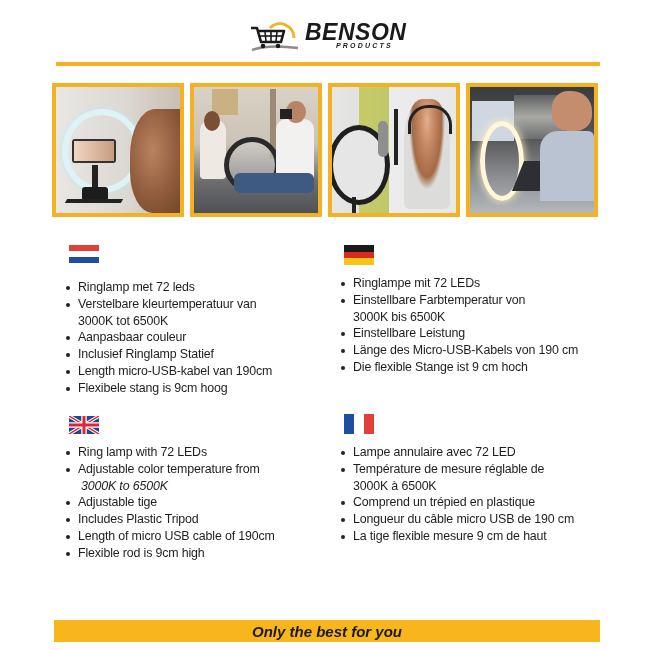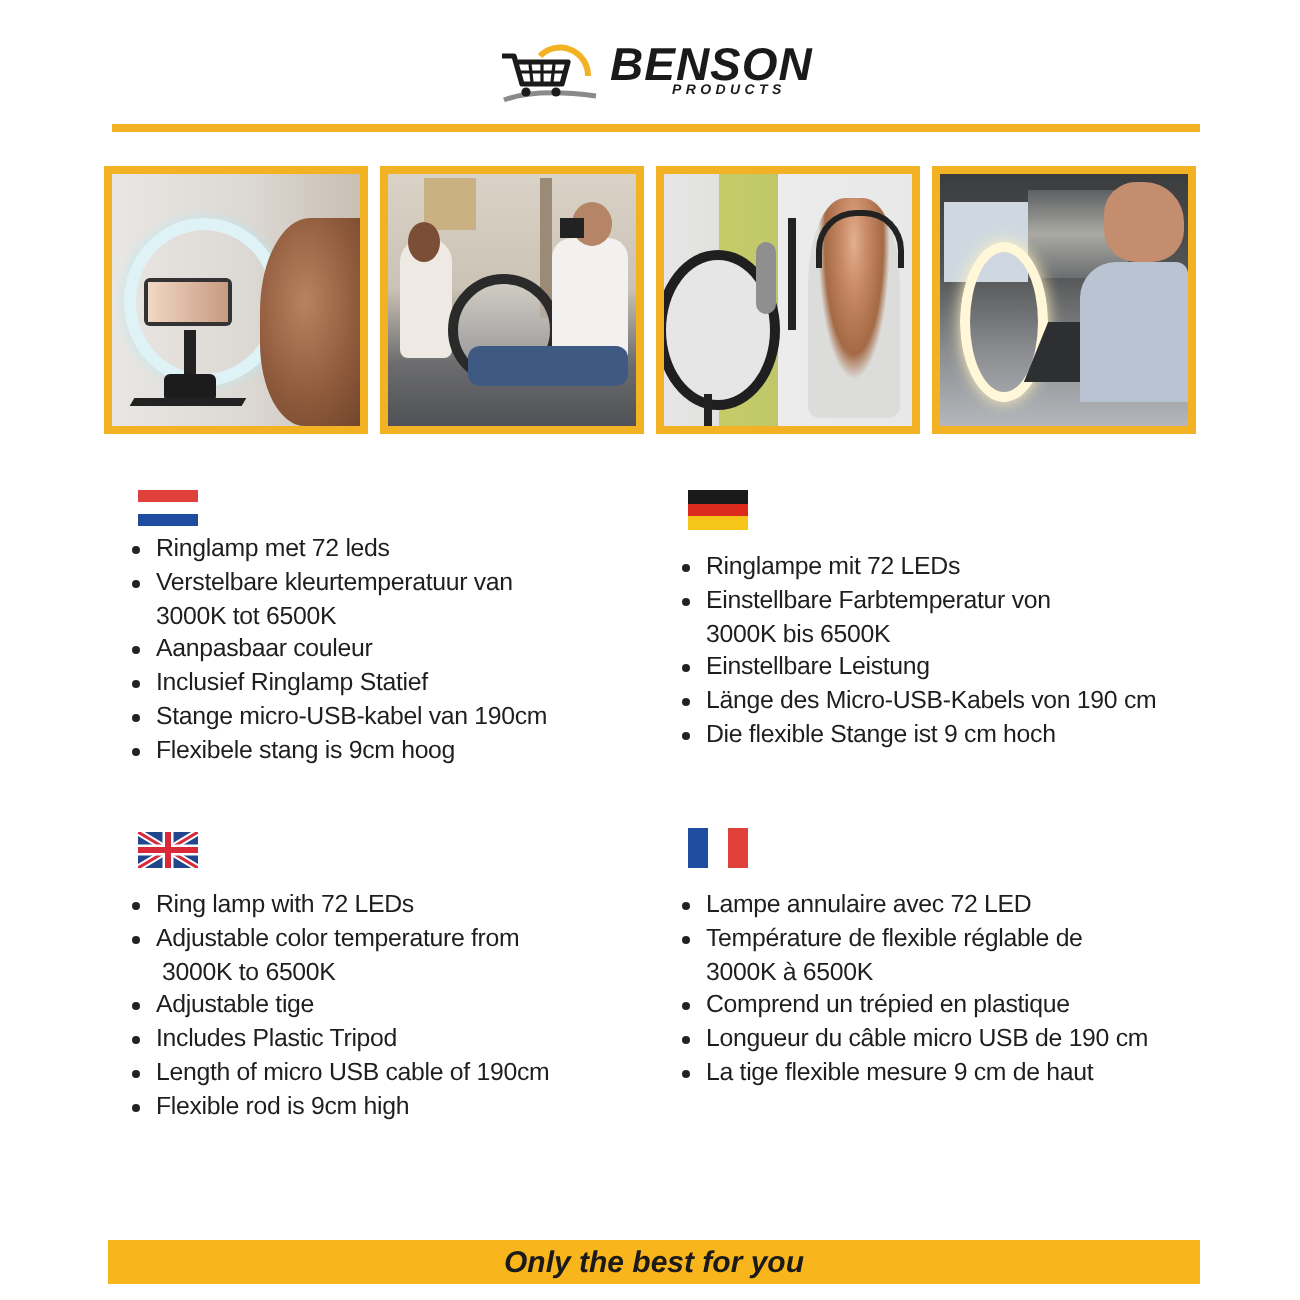--- a/index.html
+++ b/index.html
@@ -103,26 +103,26 @@
     <div style="position:absolute;left:70px;top:44px;width:54px;height:70px;background:#b9c3d1;border-radius:18px 6px 0 0;"></div>
   </div>
 </div>
 
 <div class="section" style="left:52px;top:245px;">
   <div class="flag">
     <div style="height:6px;background:#e0403a;"></div>
     <div style="height:6px;background:#ffffff;"></div>
     <div style="height:6px;background:#1f4ea0;"></div>
   </div>
-  <ul class="bullets" style="margin-top:1px;">
+  <ul class="bullets" style="margin-top:14px;">
     <li><span>Ringlamp met 72 leds</span></li>
     <li><span>Verstelbare kleurtemperatuur van</span><span class="cont">3000K tot 6500K</span></li>
     <li><span>Aanpasbaar couleur</span></li>
     <li><span>Inclusief Ringlamp Statief</span></li>
-    <li><span>Stange micro-USB-kabel van 190cm</span></li>
+    <li><span>Length micro-USB-kabel van 190cm</span></li>
     <li><span>Flexibele stang is 9cm hoog</span></li>
   </ul>
 </div>
 
 <div class="section" style="left:327px;top:245px;">
   <div class="flag">
     <div style="height:6.7px;background:#1a1a1a;"></div>
     <div style="height:6.7px;background:#dd2a1f;"></div>
     <div style="height:6.6px;background:#f5c518;"></div>
   </div>
@@ -140,37 +140,37 @@
     <svg width="30" height="18" viewBox="0 0 60 36">
       <rect width="60" height="36" fill="#21468b"></rect>
       <path d="M0 0 L60 36 M60 0 L0 36" stroke="#fff" stroke-width="7"></path>
       <path d="M0 0 L60 36 M60 0 L0 36" stroke="#d8283a" stroke-width="3"></path>
       <path d="M30 0 V36 M0 18 H60" stroke="#fff" stroke-width="11"></path>
       <path d="M30 0 V36 M0 18 H60" stroke="#d8283a" stroke-width="6"></path>
     </svg>
   </div>
   <ul class="bullets" style="margin-top:8px;">
     <li><span>Ring lamp with 72 LEDs</span></li>
-    <li><span>Adjustable color temperature from</span><span class="cont" style="padding-left:3px;">3000K to 6500K</span></li>
+    <li><span>Adjustable color temperature from</span><span class="cont" style="padding-left:3px;font-style:italic;">3000K to 6500K</span></li>
     <li><span>Adjustable tige</span></li>
     <li><span>Includes Plastic Tripod</span></li>
     <li><span>Length of micro USB cable of 190cm</span></li>
     <li><span>Flexible rod is 9cm high</span></li>
   </ul>
 </div>
 
 <div class="section" style="left:327px;top:414px;">
   <div class="flag" style="display:flex;">
     <div style="width:10px;height:20px;background:#1f4ea0;"></div>
     <div style="width:10px;height:20px;background:#ffffff;"></div>
     <div style="width:10px;height:20px;background:#e0403a;"></div>
   </div>
   <ul class="bullets">
     <li><span>Lampe annulaire avec 72 LED</span></li>
-    <li><span>Température de flexible réglable de</span><span class="cont">3000K à 6500K</span></li>
+    <li><span>Température de mesure réglable de</span><span class="cont">3000K à 6500K</span></li>
     <li><span>Comprend un trépied en plastique</span></li>
     <li><span>Longueur du câble micro USB de 190 cm</span></li>
     <li><span>La tige flexible mesure 9 cm de haut</span></li>
   </ul>
 </div>
 
 <div class="footer-bar">
   <span>Only the best for you</span>
 </div>
 

